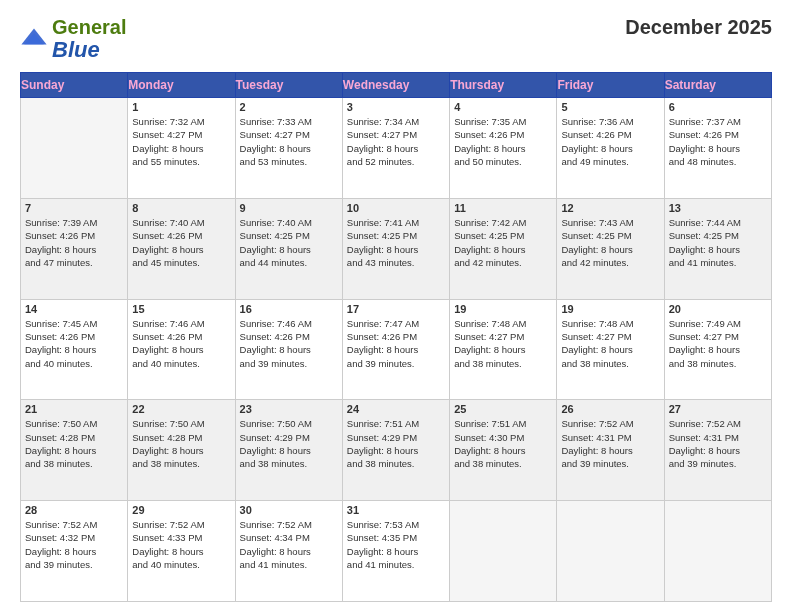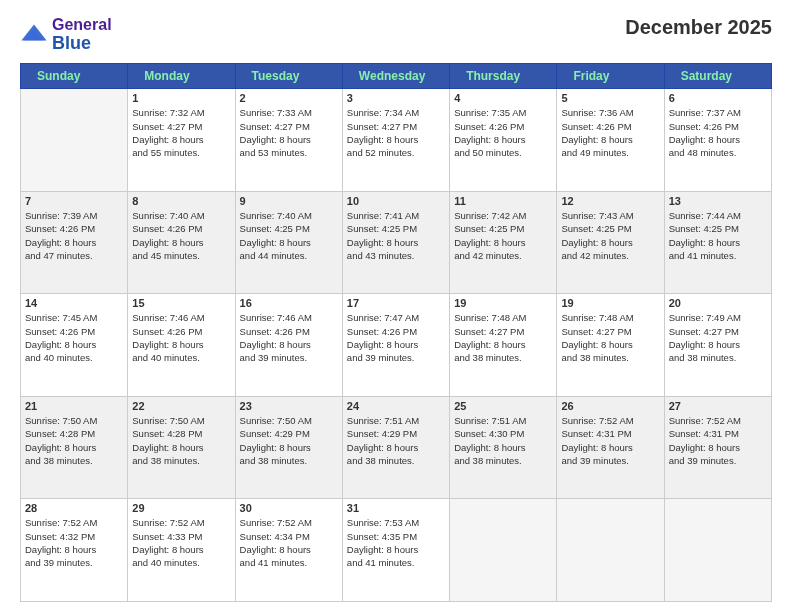--- a/index.html
+++ b/index.html
@@ -26,28 +26,29 @@
     .logo {
       display: flex;
       align-items: center;
     }
     .logo-text {
       display: flex;
       flex-direction: column;
       line-height: 1.1;
     }
     .logo-general {
-      font-size: 16px;
-      font-weight: bold;
-      color: #4c1d95;
+      font-size: 20px;
+      font-weight: bold;
+      color: #4d7c0f;
     }
     .logo-blue {
-      font-size: 18px;
+      font-size: 22px;
       font-weight: bold;
       color: #2255aa;
+      font-style: italic;
     }
     .logo-icon {
       width: 28px;
       height: 28px;
       margin-right: 4px;
     }
     .title-block {
       text-align: right;
     }
     .month-title {
@@ -59,24 +60,24 @@
       font-size: 14px;
       color: #555;
     }
     .calendar {
       width: 100%;
       border-collapse: collapse;
       flex: 1;
     }
     .calendar th {
       background: #3355aa;
-      color: #86efac;
+      color: #f9a8d4;
       font-size: 12px;
       font-weight: bold;
-      padding: 5px 16px;
+      padding: 5px 0;
       text-align: left;
       border: 1px solid #2244aa;
     }
     .calendar td {
       border: 1px solid #ccc;
       vertical-align: top;
       padding: 3px 4px;
       font-size: 9.5px;
       color: #333;
       width: calc(100% / 7);

